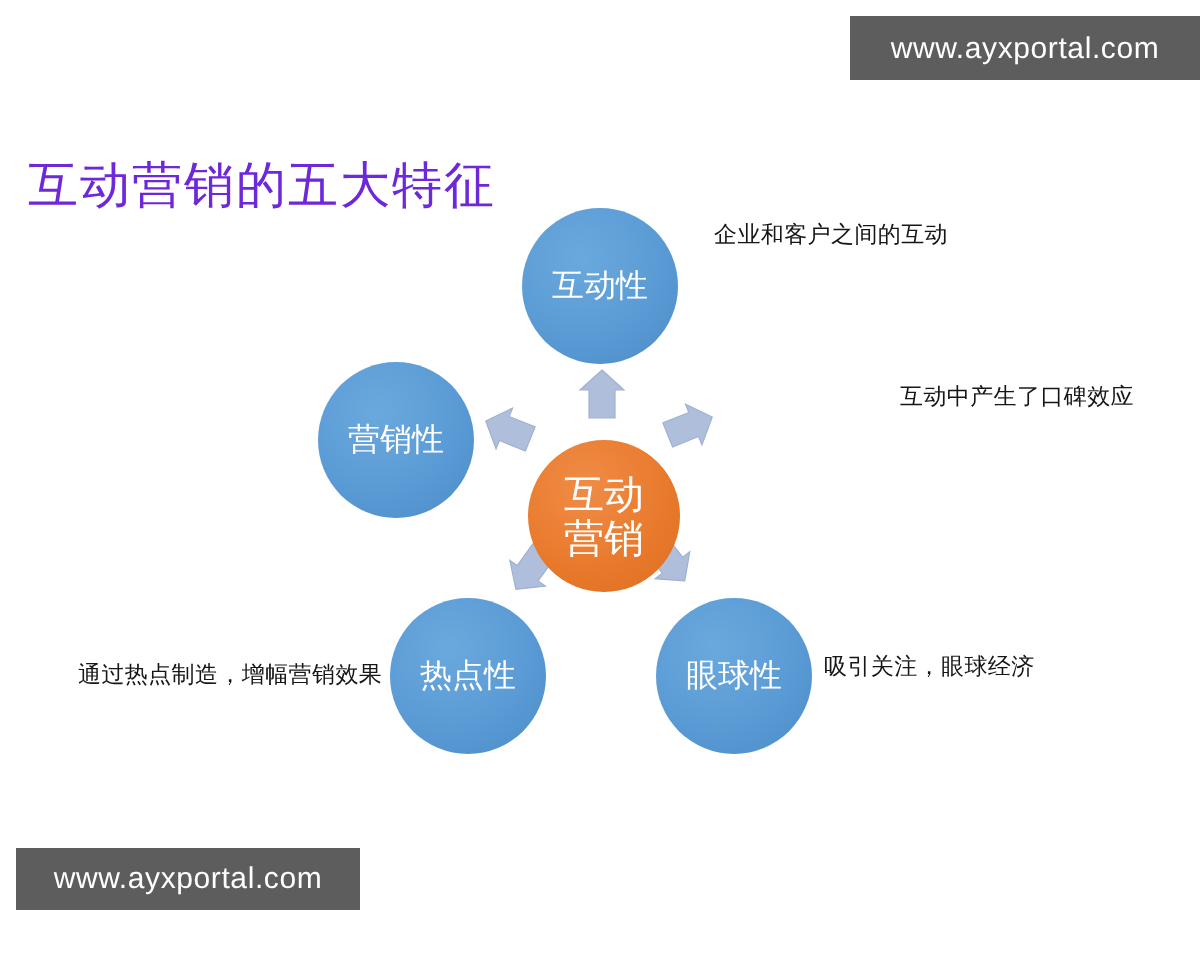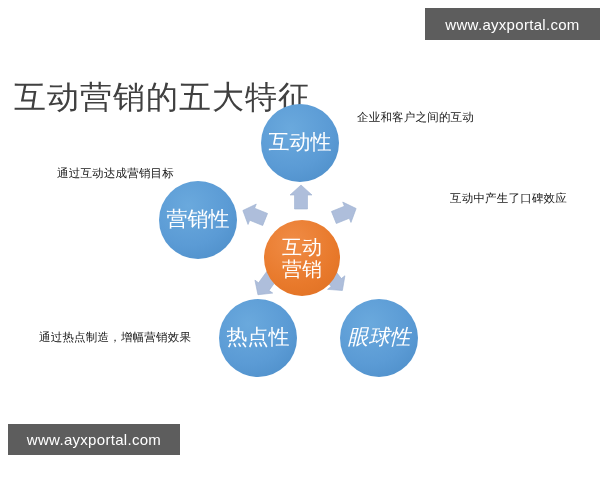--- a/index.html
+++ b/index.html
@@ -41,22 +41,22 @@
     bottom: 25px;
     width: 172px;
     height: 31px;
   }
 
   
   #page-title {
     position: absolute;
     left: 14px;
     top: 76px;
-    font-size: 32px;
-    color: #404040;
+    font-size: 25px;
+    color: #6d28d9;
     letter-spacing: 1px;
     white-space: nowrap;
     font-family: "DejaVu Sans", "Liberation Sans", sans-serif;
   }
 
   
   #diagram {
     position: absolute;
     left: 0;
     top: 0;
@@ -74,37 +74,37 @@
     color: #ffffff;
     text-align: center;
     line-height: 1.12;
     font-family: "DejaVu Sans", "Liberation Sans", sans-serif;
   }
 
   .node-outer {
     width: 78px;
     height: 78px;
     background: radial-gradient(circle at 38% 32%, #6aa9dd 0%, #5b9bd5 55%, #4a8bc6 100%);
-    font-size: 21px;
+    font-size: 16px;
     box-shadow: 0 0 0 0 rgba(0,0,0,0);
   }
 
   .node-center {
     width: 76px;
     height: 76px;
     background: radial-gradient(circle at 38% 30%, #f08c46 0%, #e8792b 60%, #dd6f22 100%);
     font-size: 20px;
   }
   .node-center .line { display: block; }
 
   
   #node-hudong   { left: 261px; top: 104px; }  
   #node-yulun    { left: 364px; top: 179px; }  
-  #node-yanqiu   { left: 340px; top: 299px; font-style: italic; }  
-  #node-redian   { left: 219px; top: 299px; text-align: right; }  
+  #node-yanqiu   { left: 328px; top: 299px; }  
+  #node-redian   { left: 195px; top: 299px; text-align: right; }  
   #node-yingxiao { left: 159px; top: 181px; justify-content: center; }  
   #node-core     { left: 264px; top: 220px; }  
 
   
   .arrow {
     position: absolute;
     width: 26px;
     height: 26px;
   }
   .arrow svg { display: block; width: 100%; height: 100%; }
@@ -184,22 +184,22 @@
 
     <div id="node-core" class="node node-center">
       <span class="line">互动</span>
       <span class="line">营销</span>
     </div>
 
     <div id="cap-yulun" class="caption">互动中产生了口碑效应</div>
 
     <div id="cap-hudong" class="caption">企业和客户之间的互动</div>
 
+    <div id="cap-yanqiu" class="caption">吸引关注，眼球经济</div>
 
     <div id="cap-redian" class="caption">通过热点制造，增幅营销效果</div>
 
-    <div id="cap-yingxiao" class="caption">通过互动达成营销目标</div>
 
   </div>
 
   <div id="wm-bottom" class="watermark">www.ayxportal.com</div>
 
 </div>
 
 </body></html>

